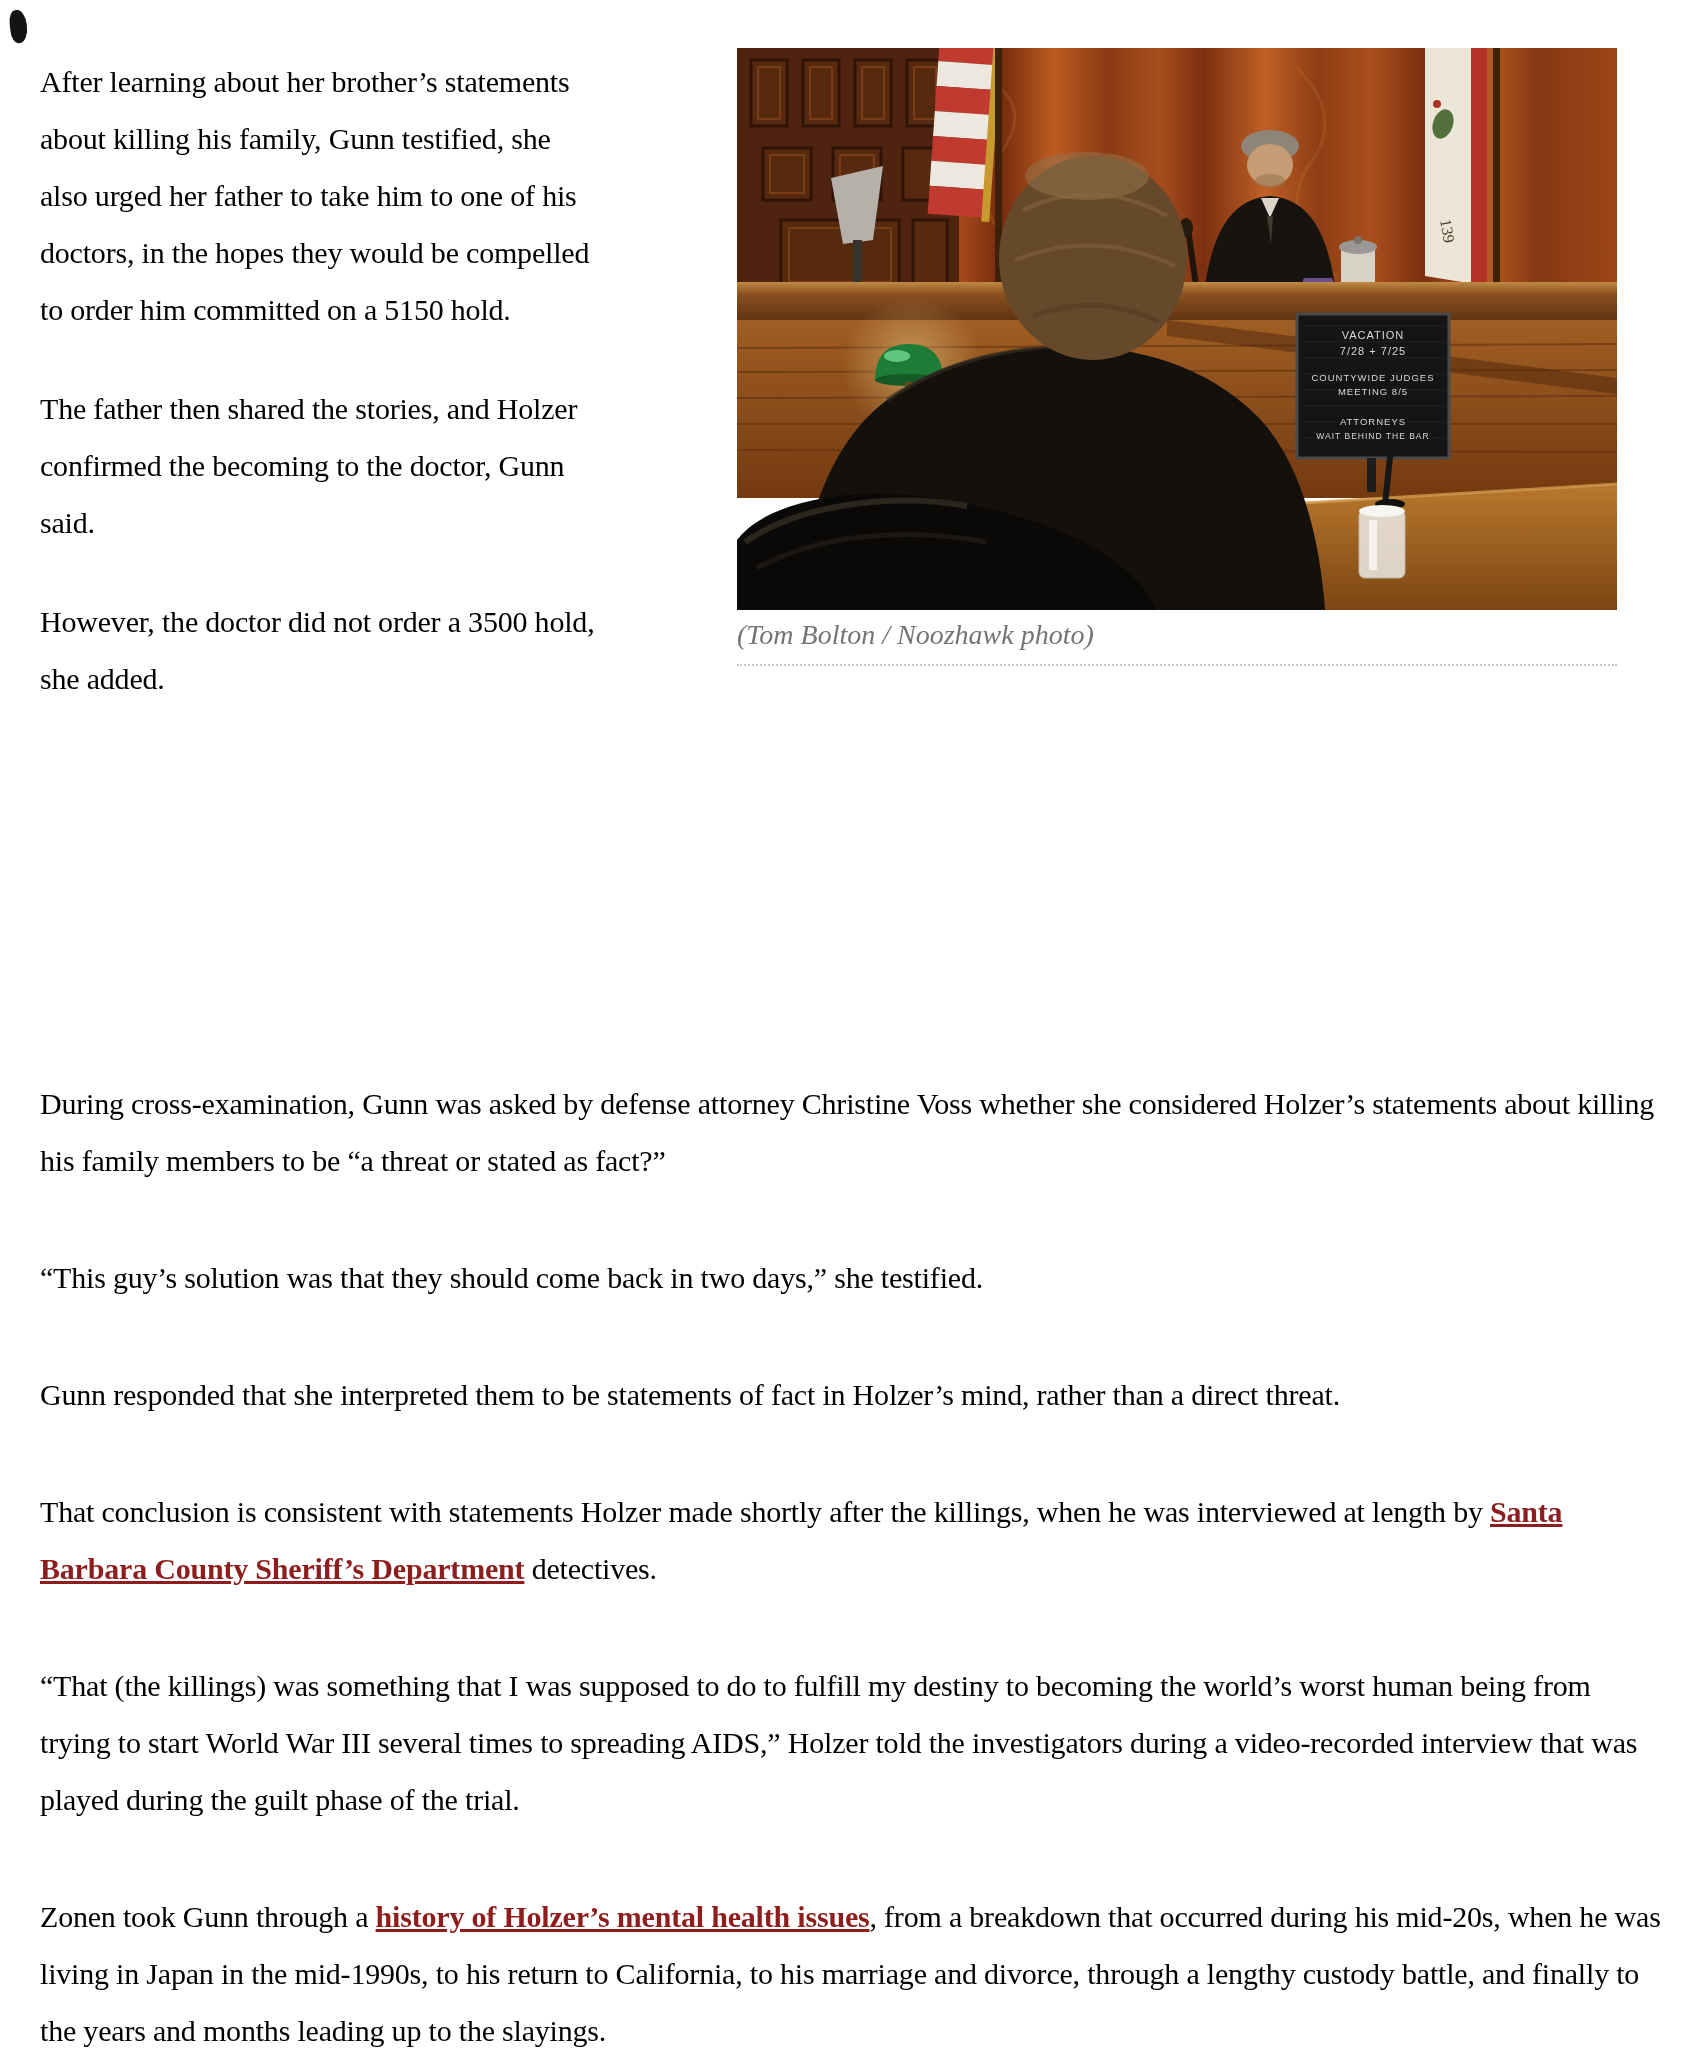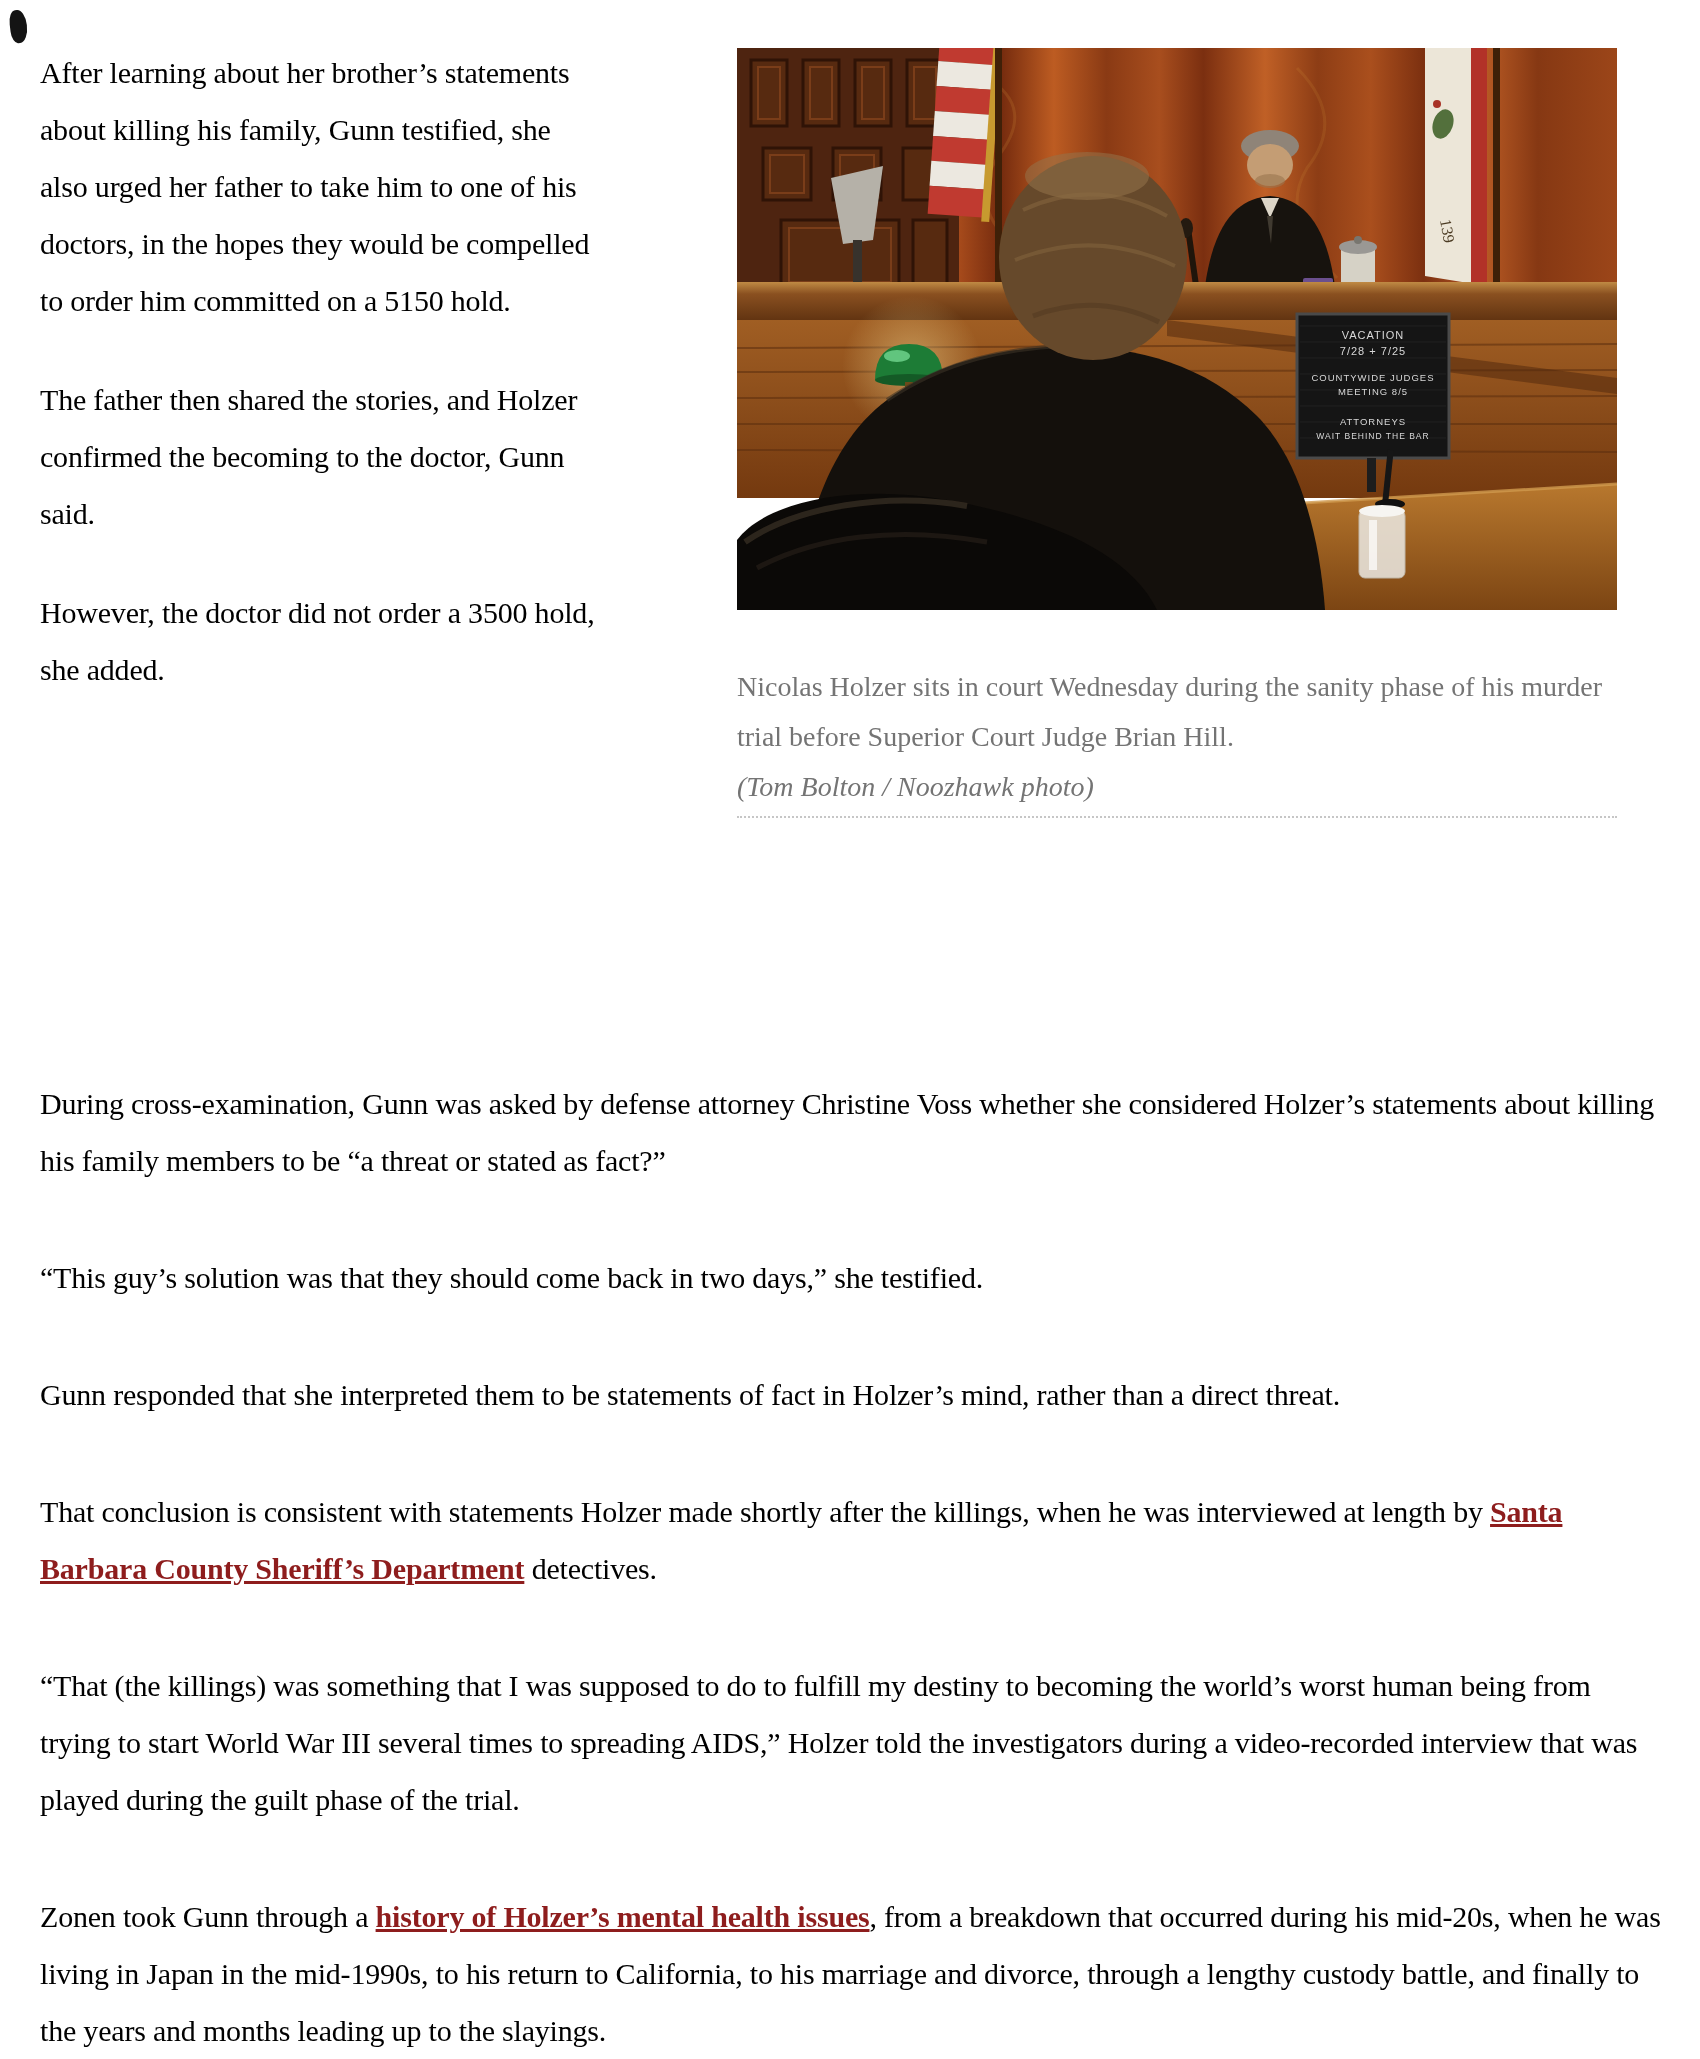--- a/index.html
+++ b/index.html
@@ -3,21 +3,21 @@
 <meta charset="utf-8">
 <style>
   html,body{margin:0;padding:0;background:#ffffff;}
   body{width:1700px;height:2059px;font-family:"Liberation Serif","DejaVu Serif",serif;color:#000;}
   .page{position:relative;width:1700px;height:2059px;overflow:hidden;background:#fff;}
 
   
   .fragment{position:absolute;left:10px;top:10px;width:17px;height:33px;background:#141414;
             border-radius:46% 54% 58% 42%;transform:rotate(-7deg);}
 
-  .col-left{position:absolute;left:40px;top:44px;width:562px;}
+  .col-left{position:absolute;left:40px;top:53px;width:562px;}
   .full-width{position:absolute;left:40px;top:1075px;width:1622px;}
 
   p.para{margin:0 0 42px 0;font-size:30px;line-height:57px;color:#000;letter-spacing:-0.2px;}
   .full-width p.para{margin-bottom:60px;}
 
   a.inline-link{color:#8e1d1d;font-weight:bold;text-decoration:underline;cursor:pointer;}
 
   figure.photo-figure{position:absolute;left:737px;top:48px;width:880px;margin:0;padding:0;}
   .photo-svg{display:block;width:880px;height:562px;}
   .caption{margin-top:52px;font-size:28px;line-height:50px;color:#747474;}
@@ -229,21 +229,20 @@
       </g>
 
       <g>
         <path d="M0,562 L0,492 C30,452 120,436 210,452 C300,468 390,500 420,562 Z" fill="#0b0907"></path>
         <path d="M8,494 C60,458 150,444 230,458" stroke="#483c2e" stroke-width="6" fill="none" opacity="0.55"></path>
         <path d="M20,520 C80,488 160,478 250,494" stroke="#2a221a" stroke-width="5" fill="none" opacity="0.6"></path>
       </g>
     </svg>
 
     <figcaption>
-      <div class="caption">Nicolas Holzer sits in court Wednesday during the sanity phase of his murder trial before Superior Court Judge Brian Hill.</div>
       <div class="credit">(Tom Bolton / Noozhawk photo)</div>
     </figcaption>
     <div class="rule"></div>
   </figure>
 
   <div class="full-width">
       <p class="para">During cross-examination, Gunn was asked by defense attorney Christine Voss whether she considered Holzer’s statements about killing his family members to be “a threat or stated as fact?”</p>
       <p class="para">“This guy’s solution was that they should come back in two days,” she testified.</p>
       <p class="para">Gunn responded that she interpreted them to be statements of fact in Holzer’s mind, rather than a direct threat.</p>
       <p class="para">That conclusion is consistent with statements Holzer made shortly after the killings, when he was interviewed at length by <a class="inline-link">Santa Barbara County Sheriff’s Department</a> detectives.</p>

